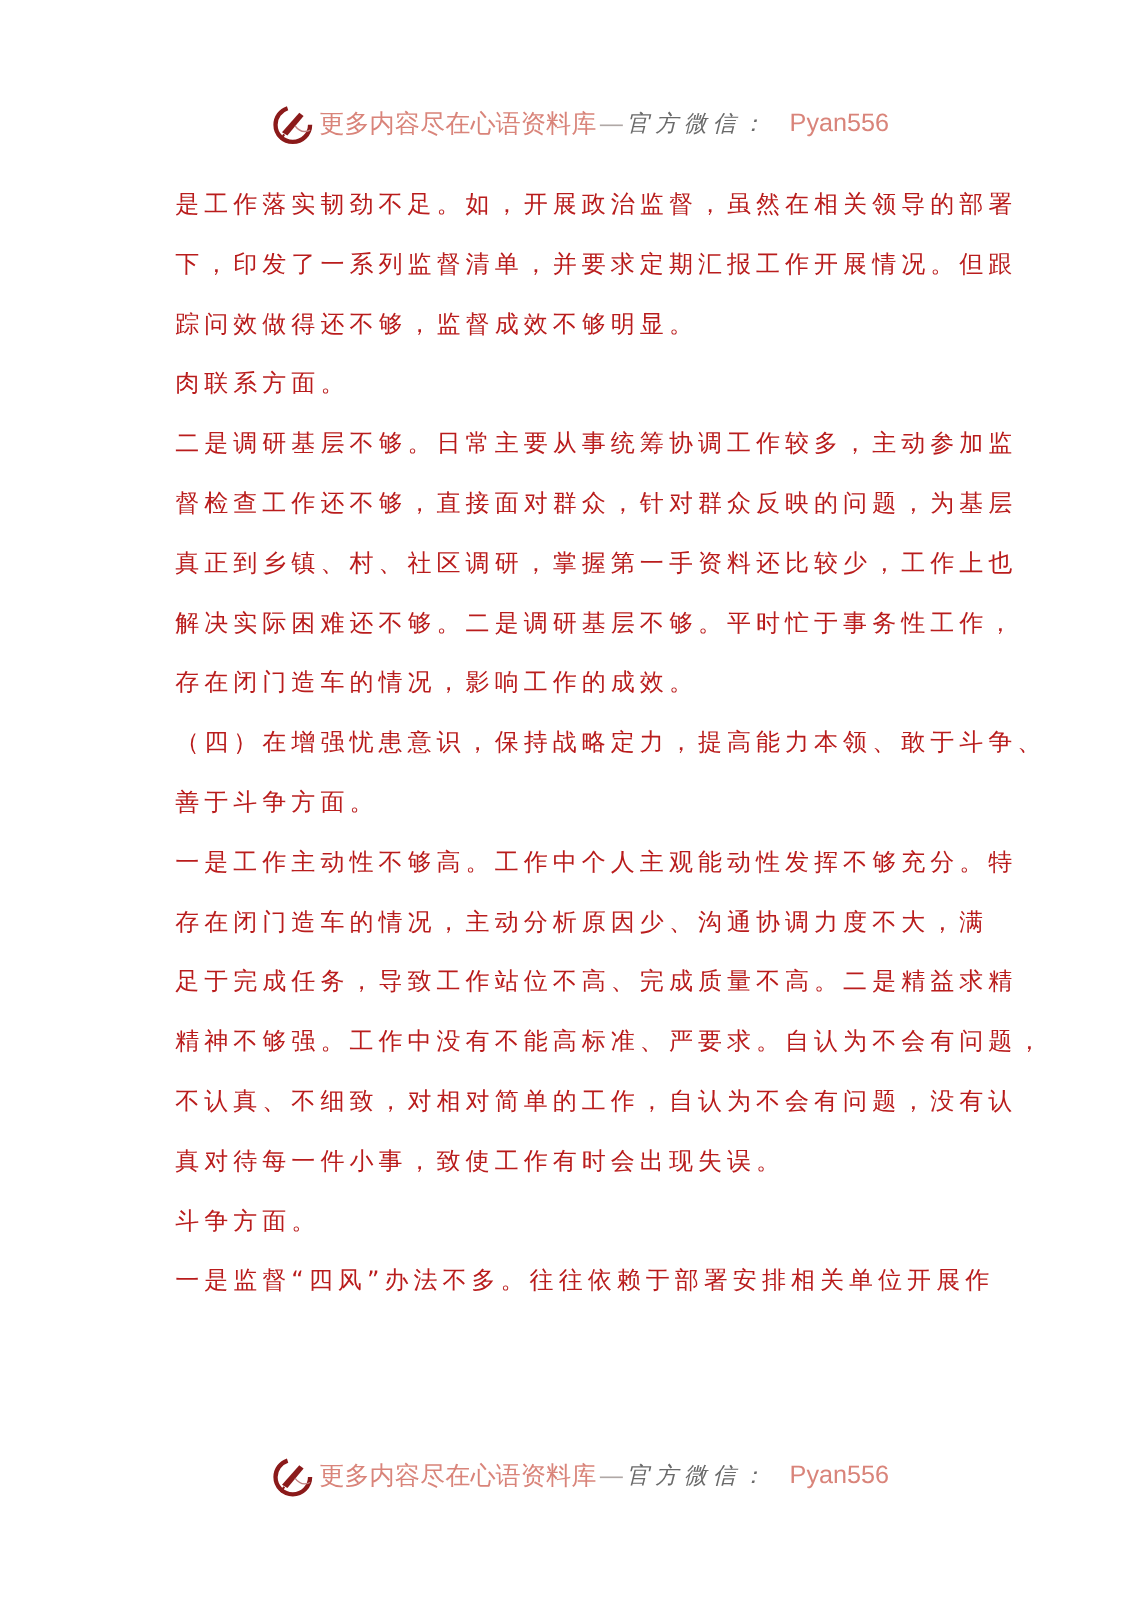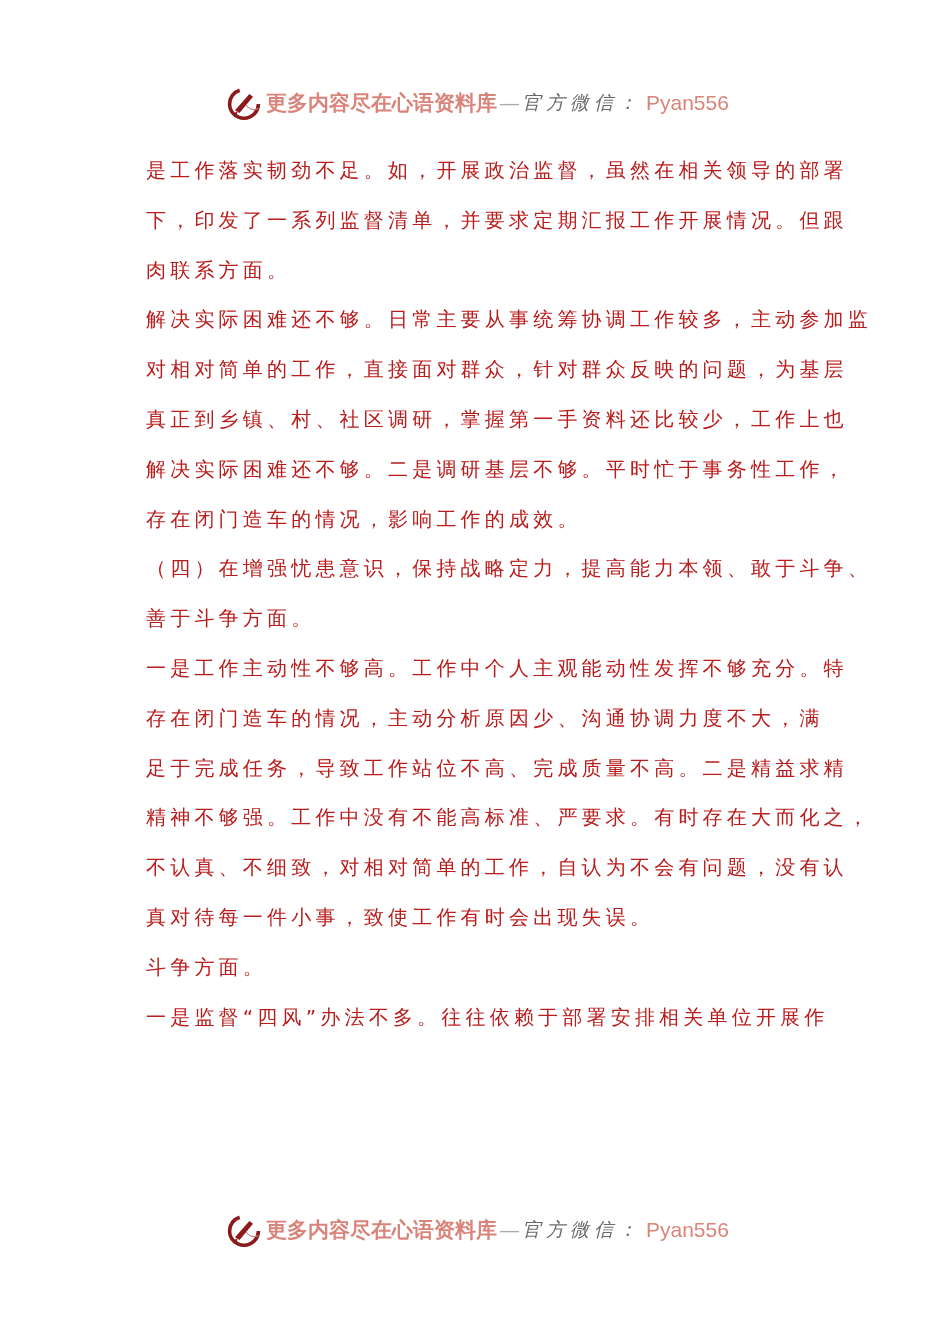--- a/index.html
+++ b/index.html
@@ -29,41 +29,40 @@
       width: 36px;
       height: 36px;
       margin-right: 4px;
       flex: 0 0 auto;
     }
     .wm-main {
       font-family: "DejaVu Serif", serif;
       font-size: 21px;
       color: #d9847a;
       letter-spacing: 0px;
-      font-weight: bold;
     }
     .wm-dash {
       font-family: "DejaVu Serif", serif;
       font-size: 21px;
       color: #b0a8a6;
       margin: 0 2px;
     }
     .wm-wechat {
       font-family: "DejaVu Serif", serif;
       font-size: 19px;
       color: #6a6a6a;
       letter-spacing: 5px;
       font-style: italic;
       text-align: center;
     }
     .wm-id {
       font-family: "Liberation Sans", sans-serif;
       font-size: 21px;
       color: #d9847a;
-      margin-left: 4px;
+      margin-left: 16px;
     }
     .content {
       position: absolute;
       left: 146px;
       top: 150px;
       width: 670px;
     }
     .line {
       height: 49.8px;
       line-height: 40px;
@@ -85,32 +84,33 @@
   </svg>
   <span class="wm-main">更多内容尽在心语资料库</span>
   <span class="wm-dash">—</span>
   <span class="wm-wechat">官方微信：</span>
   <span class="wm-id">Pyan556</span>
 </div>
 
 <div class="content">
   <div class="line">是工作落实韧劲不足。如，开展政治监督，虽然在相关领导的部署</div>
   <div class="line">下，印发了一系列监督清单，并要求定期汇报工作开展情况。但跟</div>
+  <div class="line">踪问效做得还不够，监督成效不够明显。</div>
   <div class="line">肉联系方面。</div>
-  <div class="line">解决实际困难还不够。日常主要从事统筹协调工作较多，主动参加监</div>
-  <div class="line">对相对简单的工作，直接面对群众，针对群众反映的问题，为基层</div>
+  <div class="line">二是调研基层不够。日常主要从事统筹协调工作较多，主动参加监</div>
+  <div class="line">督检查工作还不够，直接面对群众，针对群众反映的问题，为基层</div>
   <div class="line">真正到乡镇、村、社区调研，掌握第一手资料还比较少，工作上也</div>
   <div class="line">解决实际困难还不够。二是调研基层不够。平时忙于事务性工作，</div>
   <div class="line">存在闭门造车的情况，影响工作的成效。</div>
   <div class="line">（四）在增强忧患意识，保持战略定力，提高能力本领、敢于斗争、</div>
   <div class="line">善于斗争方面。</div>
   <div class="line">一是工作主动性不够高。工作中个人主观能动性发挥不够充分。特</div>
   <div class="line">存在闭门造车的情况，主动分析原因少、沟通协调力度不大，满</div>
   <div class="line">足于完成任务，导致工作站位不高、完成质量不高。二是精益求精</div>
-  <div class="line">精神不够强。工作中没有不能高标准、严要求。有时存在大而化之，</div>
+  <div class="line">精神不够强。工作中没有不能高标准、严要求。自认为不会有问题，</div>
   <div class="line">不认真、不细致，对相对简单的工作，自认为不会有问题，没有认</div>
   <div class="line">真对待每一件小事，致使工作有时会出现失误。</div>
   <div class="line">斗争方面。</div>
   <div class="line">一是监督“四风”办法不多。往往依赖于部署安排相关单位开展作</div>
 </div>
 
 <div class="watermark bottom">
   <svg class="wm-logo" viewBox="0 0 40 40">
     <circle cx="20" cy="21" r="16" fill="none" stroke="#8b1a1a" stroke-width="4" stroke-dasharray="70 30"></circle>
     <path d="M10 28 L26 10 L30 13 L15 31 Z" fill="#8b1a1a"></path>

